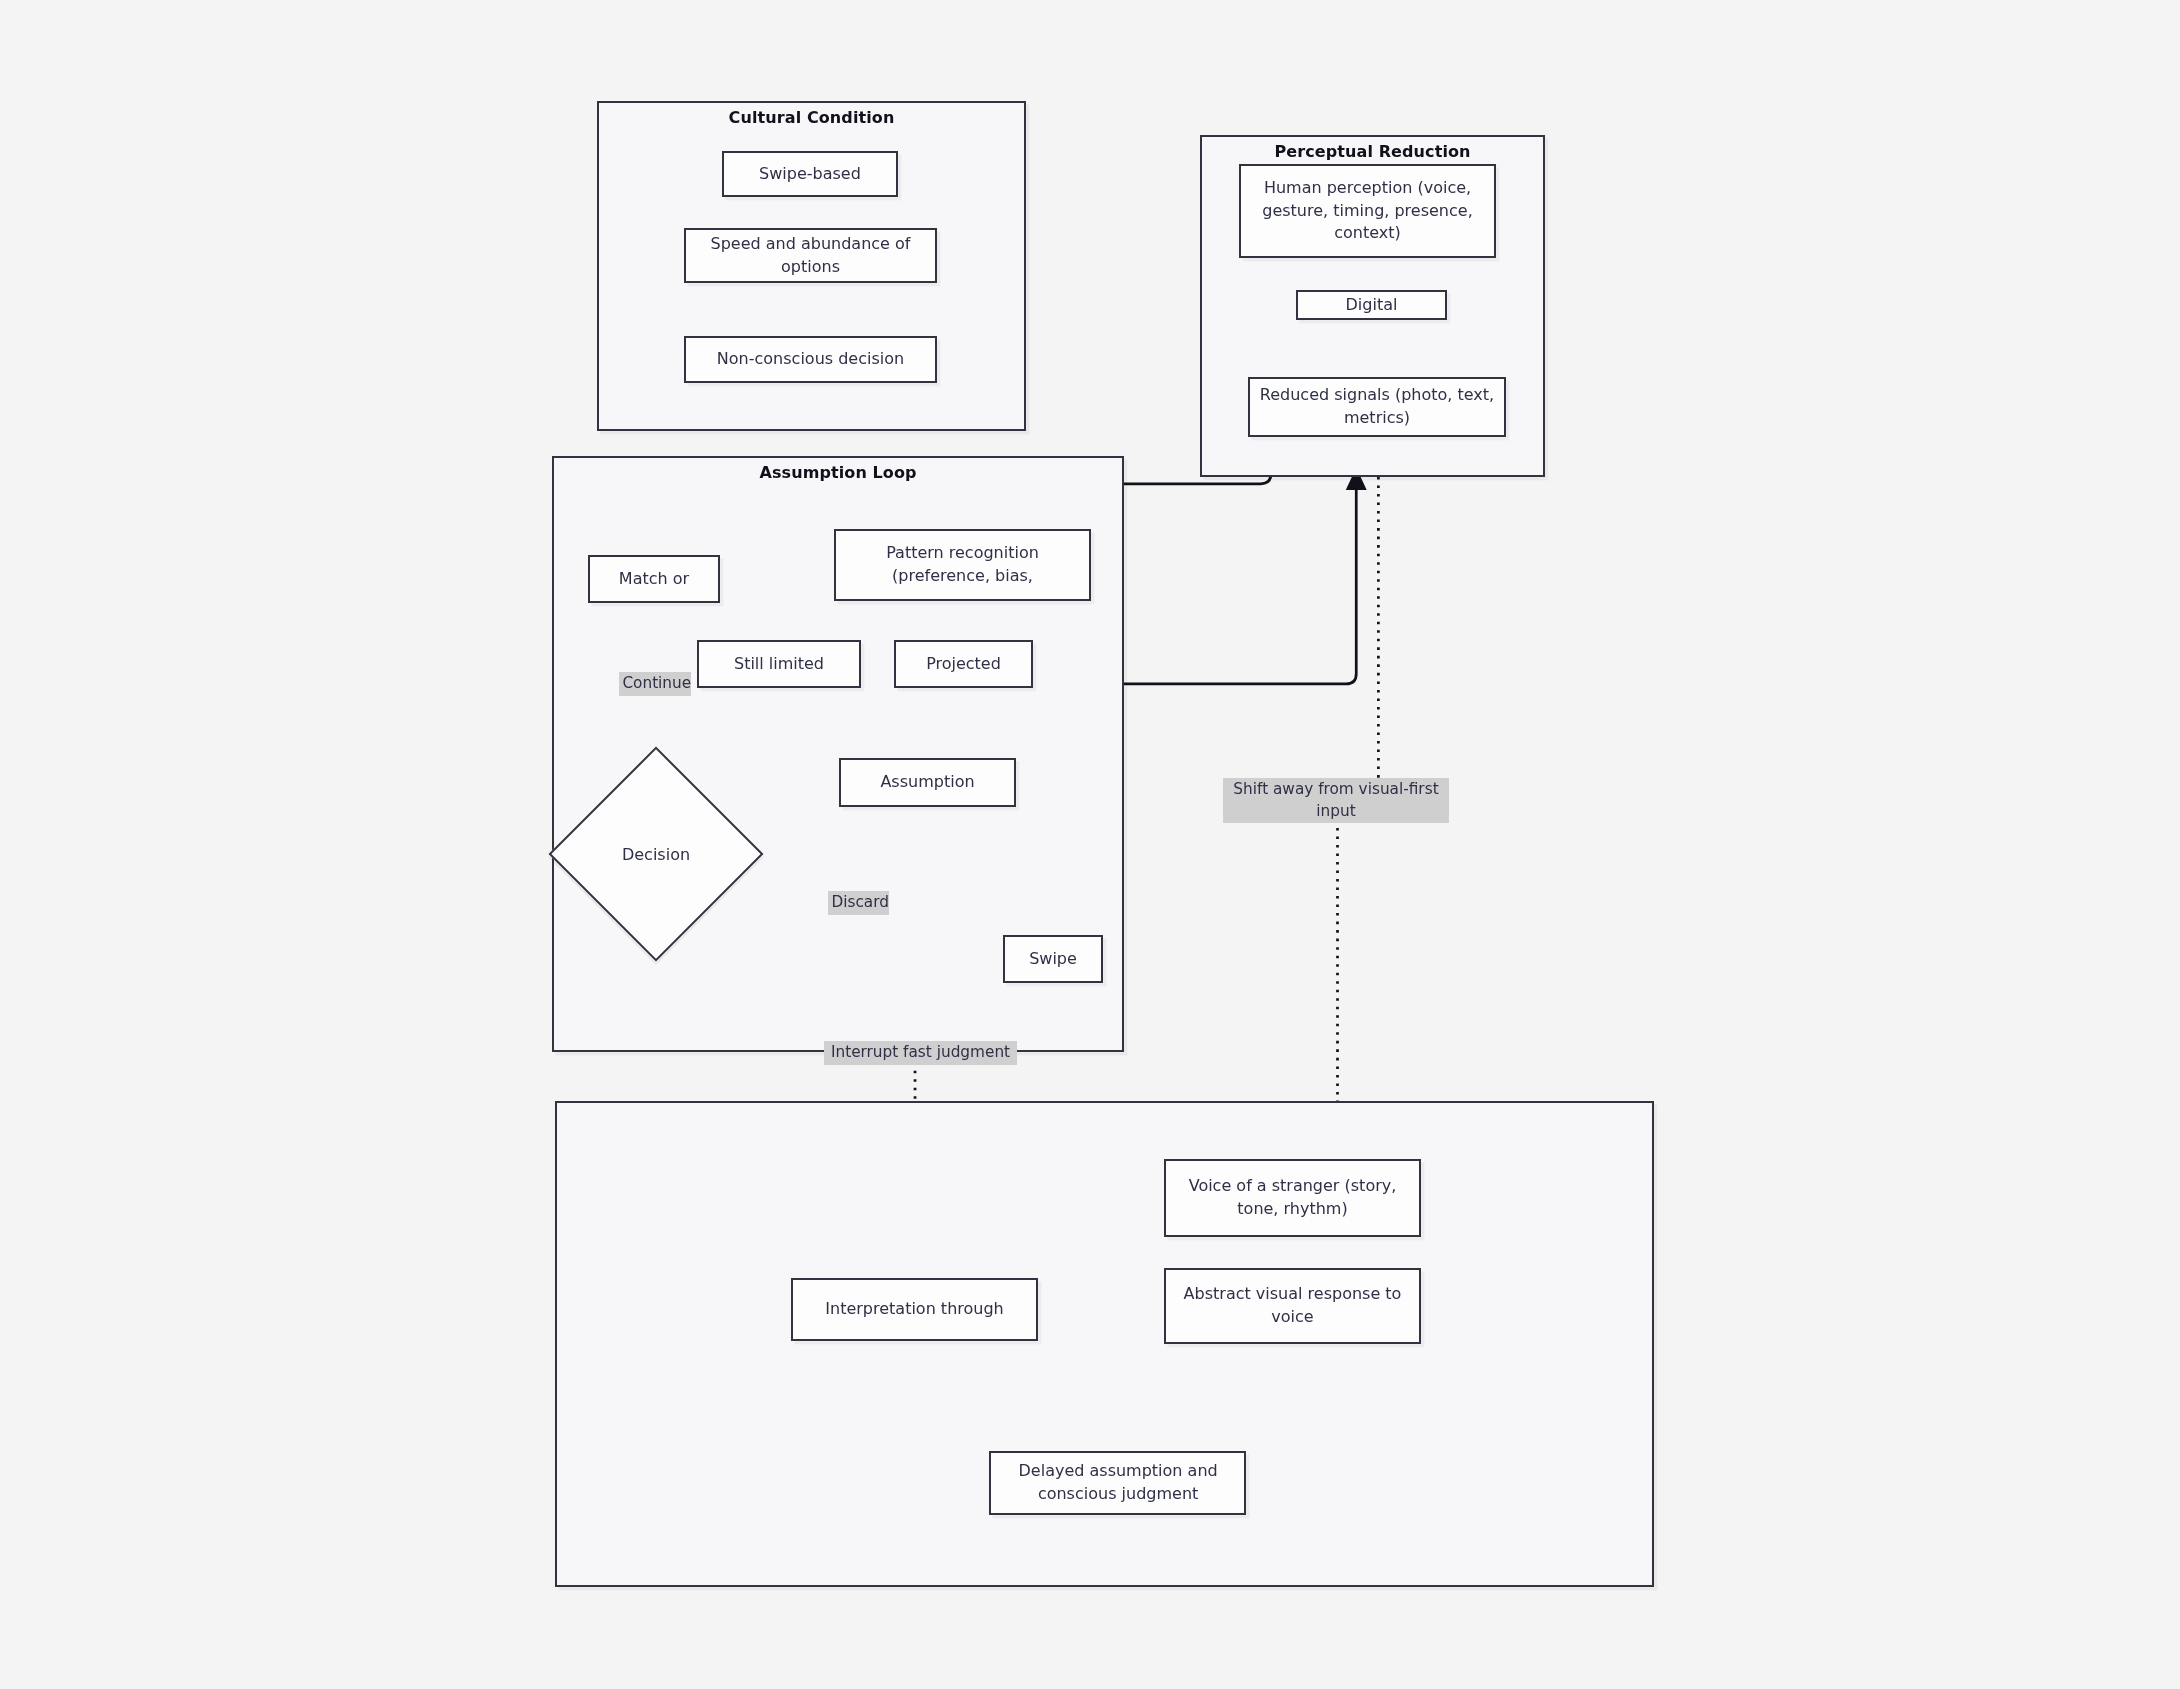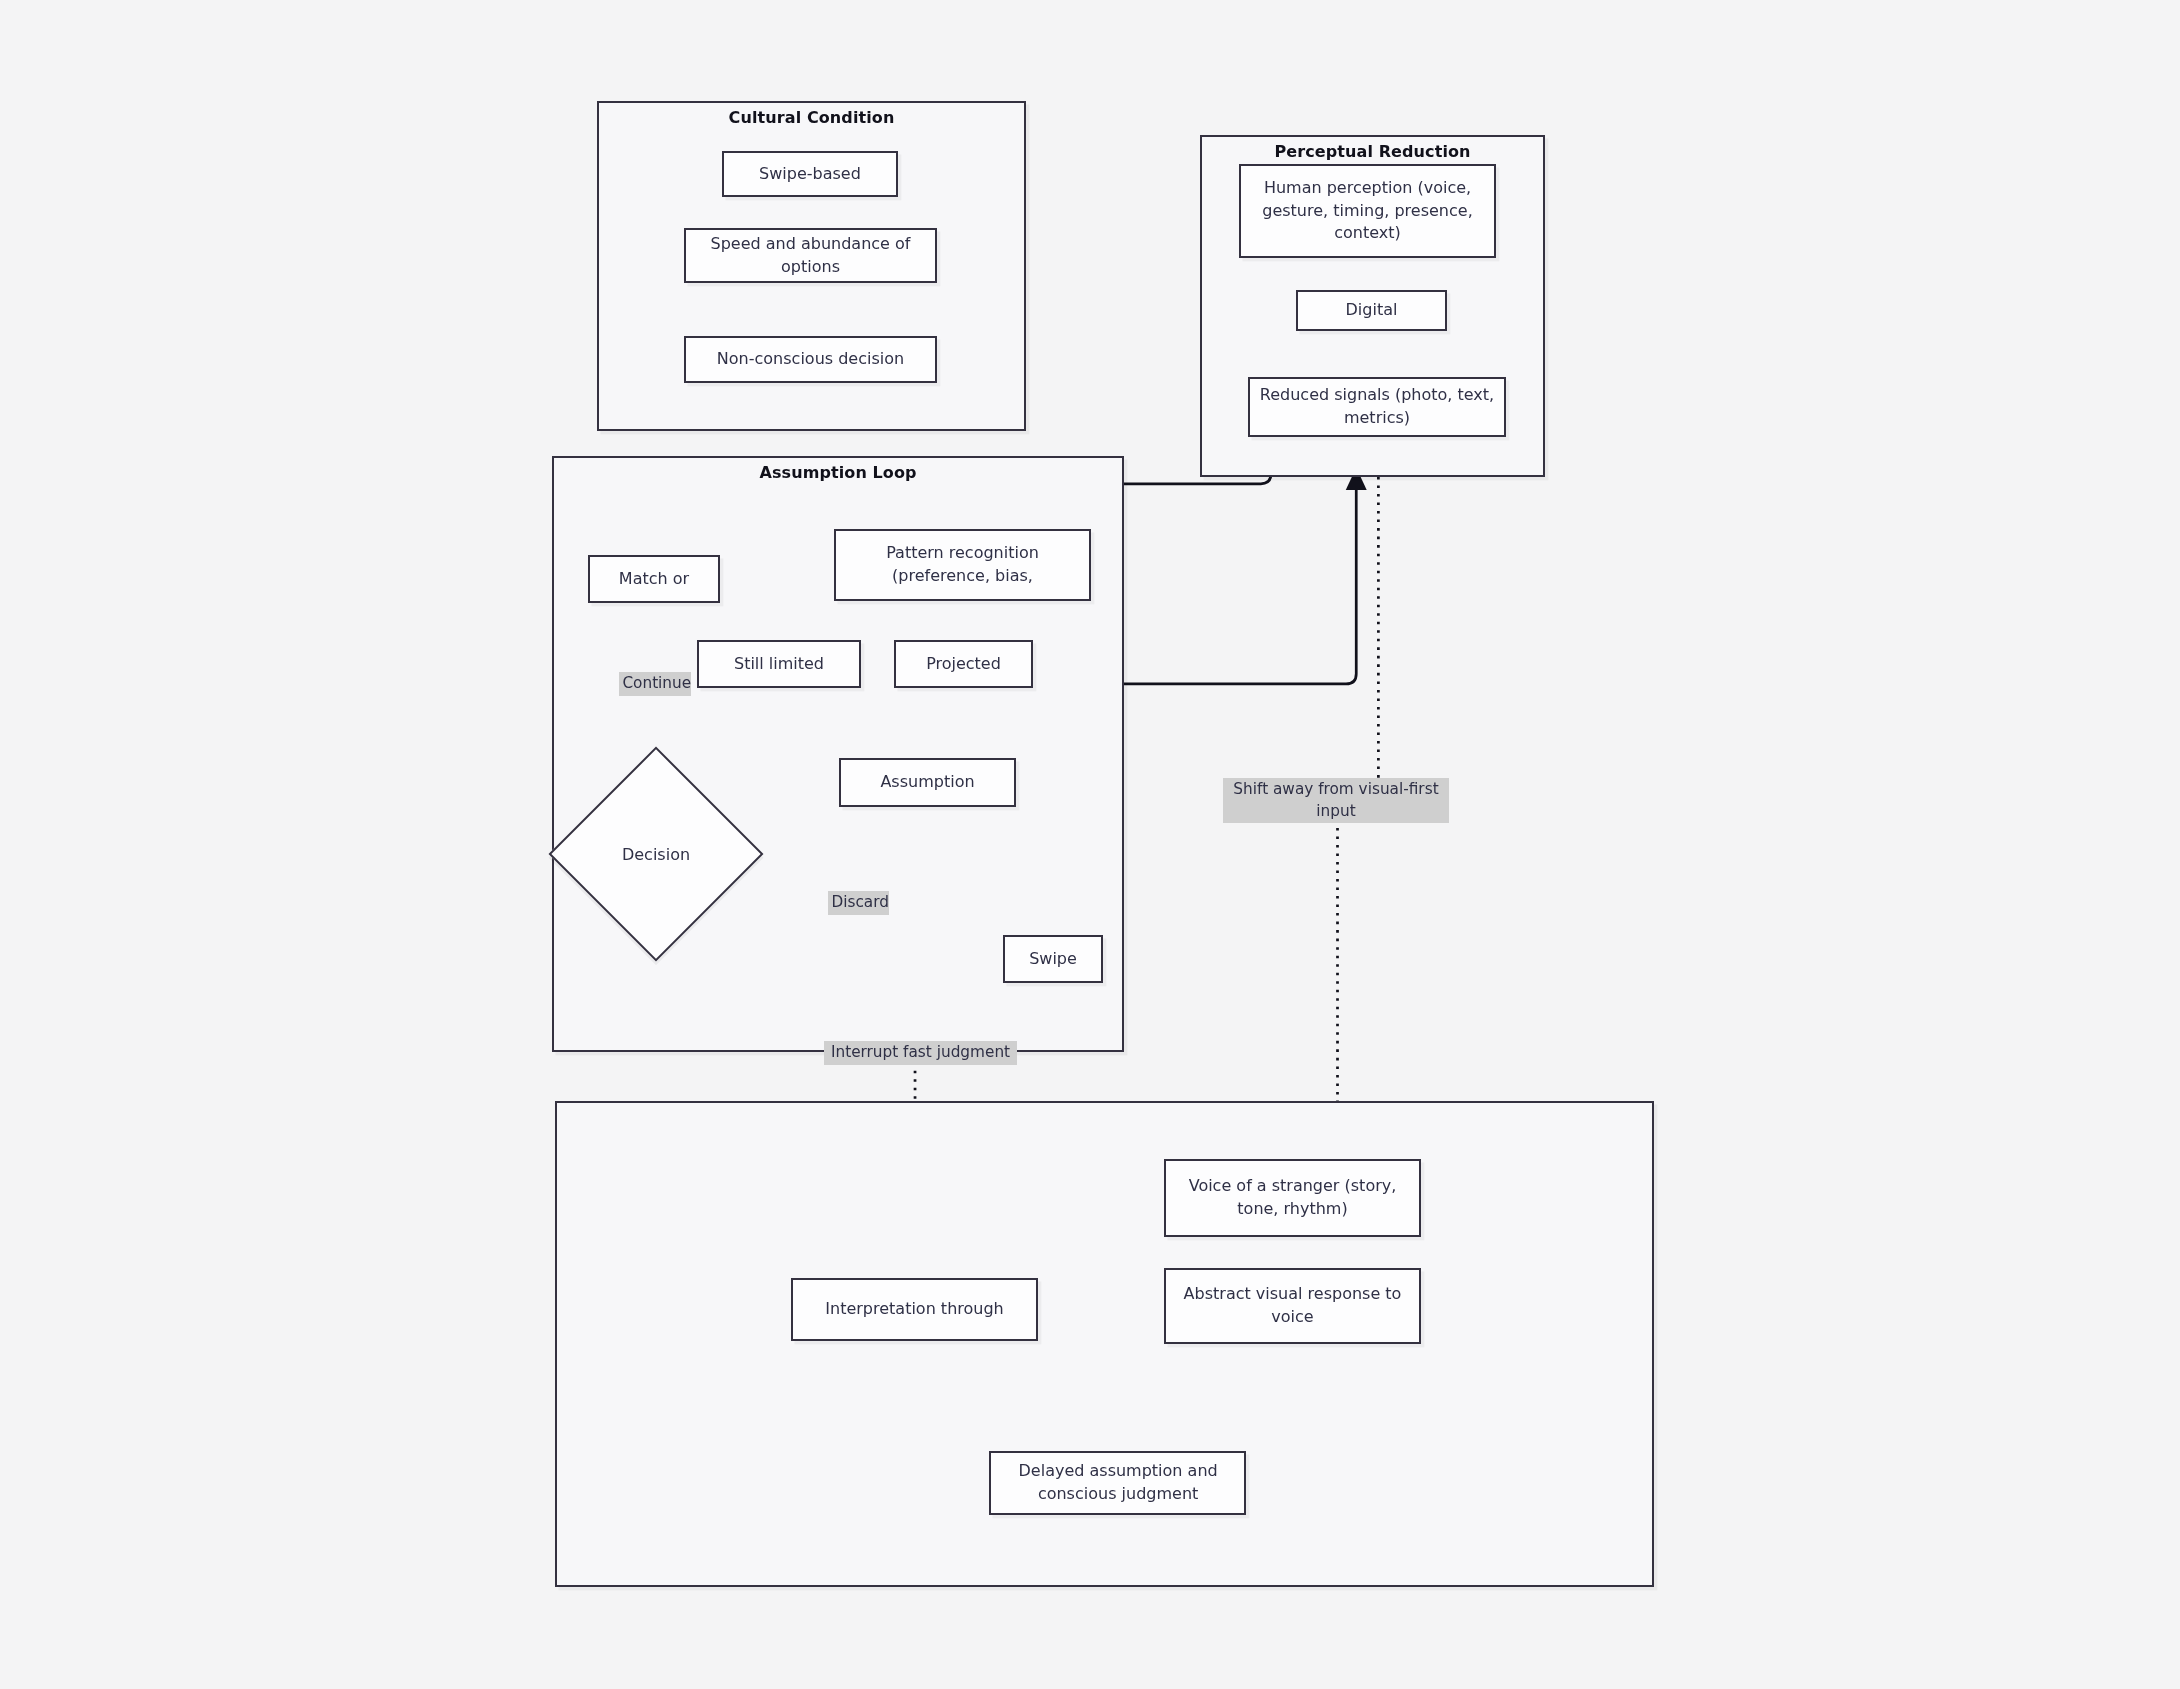--- a/index.html
+++ b/index.html
@@ -173,21 +173,21 @@
   </div>
 
   <div class="cluster" style="left:1200px; top:135px; width:345px; height:342px;">
   </div>
   <div class="cluster-title" style="left:1200px; top:141px; width:345px;">Perceptual Reduction</div>
 
   <div class="node" style="left:1239px; top:164px; width:257px; height:94px;">
     <span>Human perception (voice, gesture, timing, presence, context)</span>
   </div>
 
-  <div class="node" style="left:1296px; top:290px; width:151px; height:41px;">
+  <div class="node" style="left:1296px; top:290px; width:151px; height:30px;">
     <span>Digital</span>
   </div>
 
   <div class="node" style="left:1248px; top:377px; width:258px; height:60px;">
     <span>Reduced signals (photo, text, metrics)</span>
   </div>
 
   <div class="cluster" style="left:552px; top:456px; width:572px; height:596px;">
   </div>
   <div class="cluster-title" style="left:552px; top:462px; width:572px;">Assumption Loop</div>

